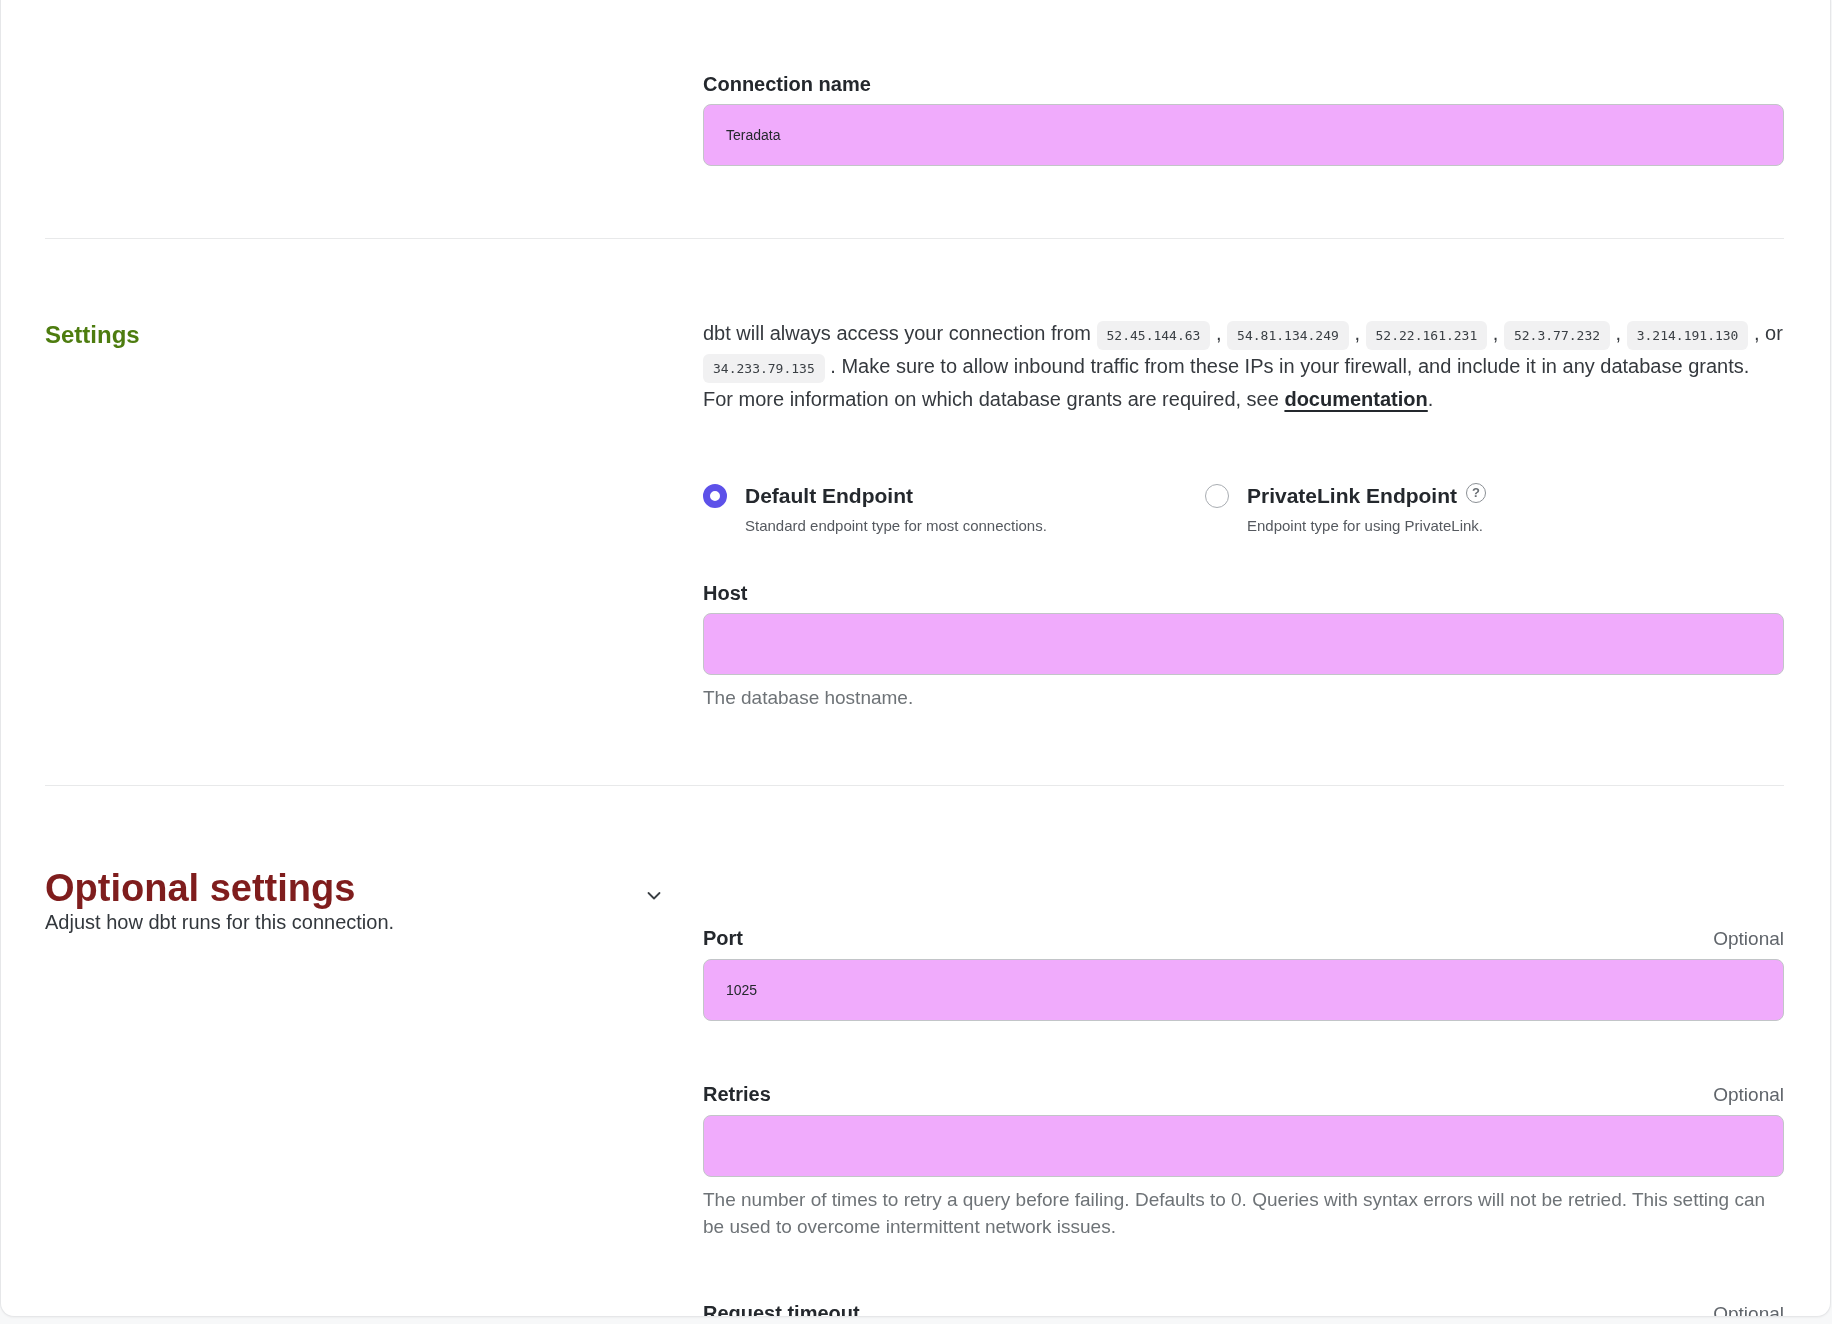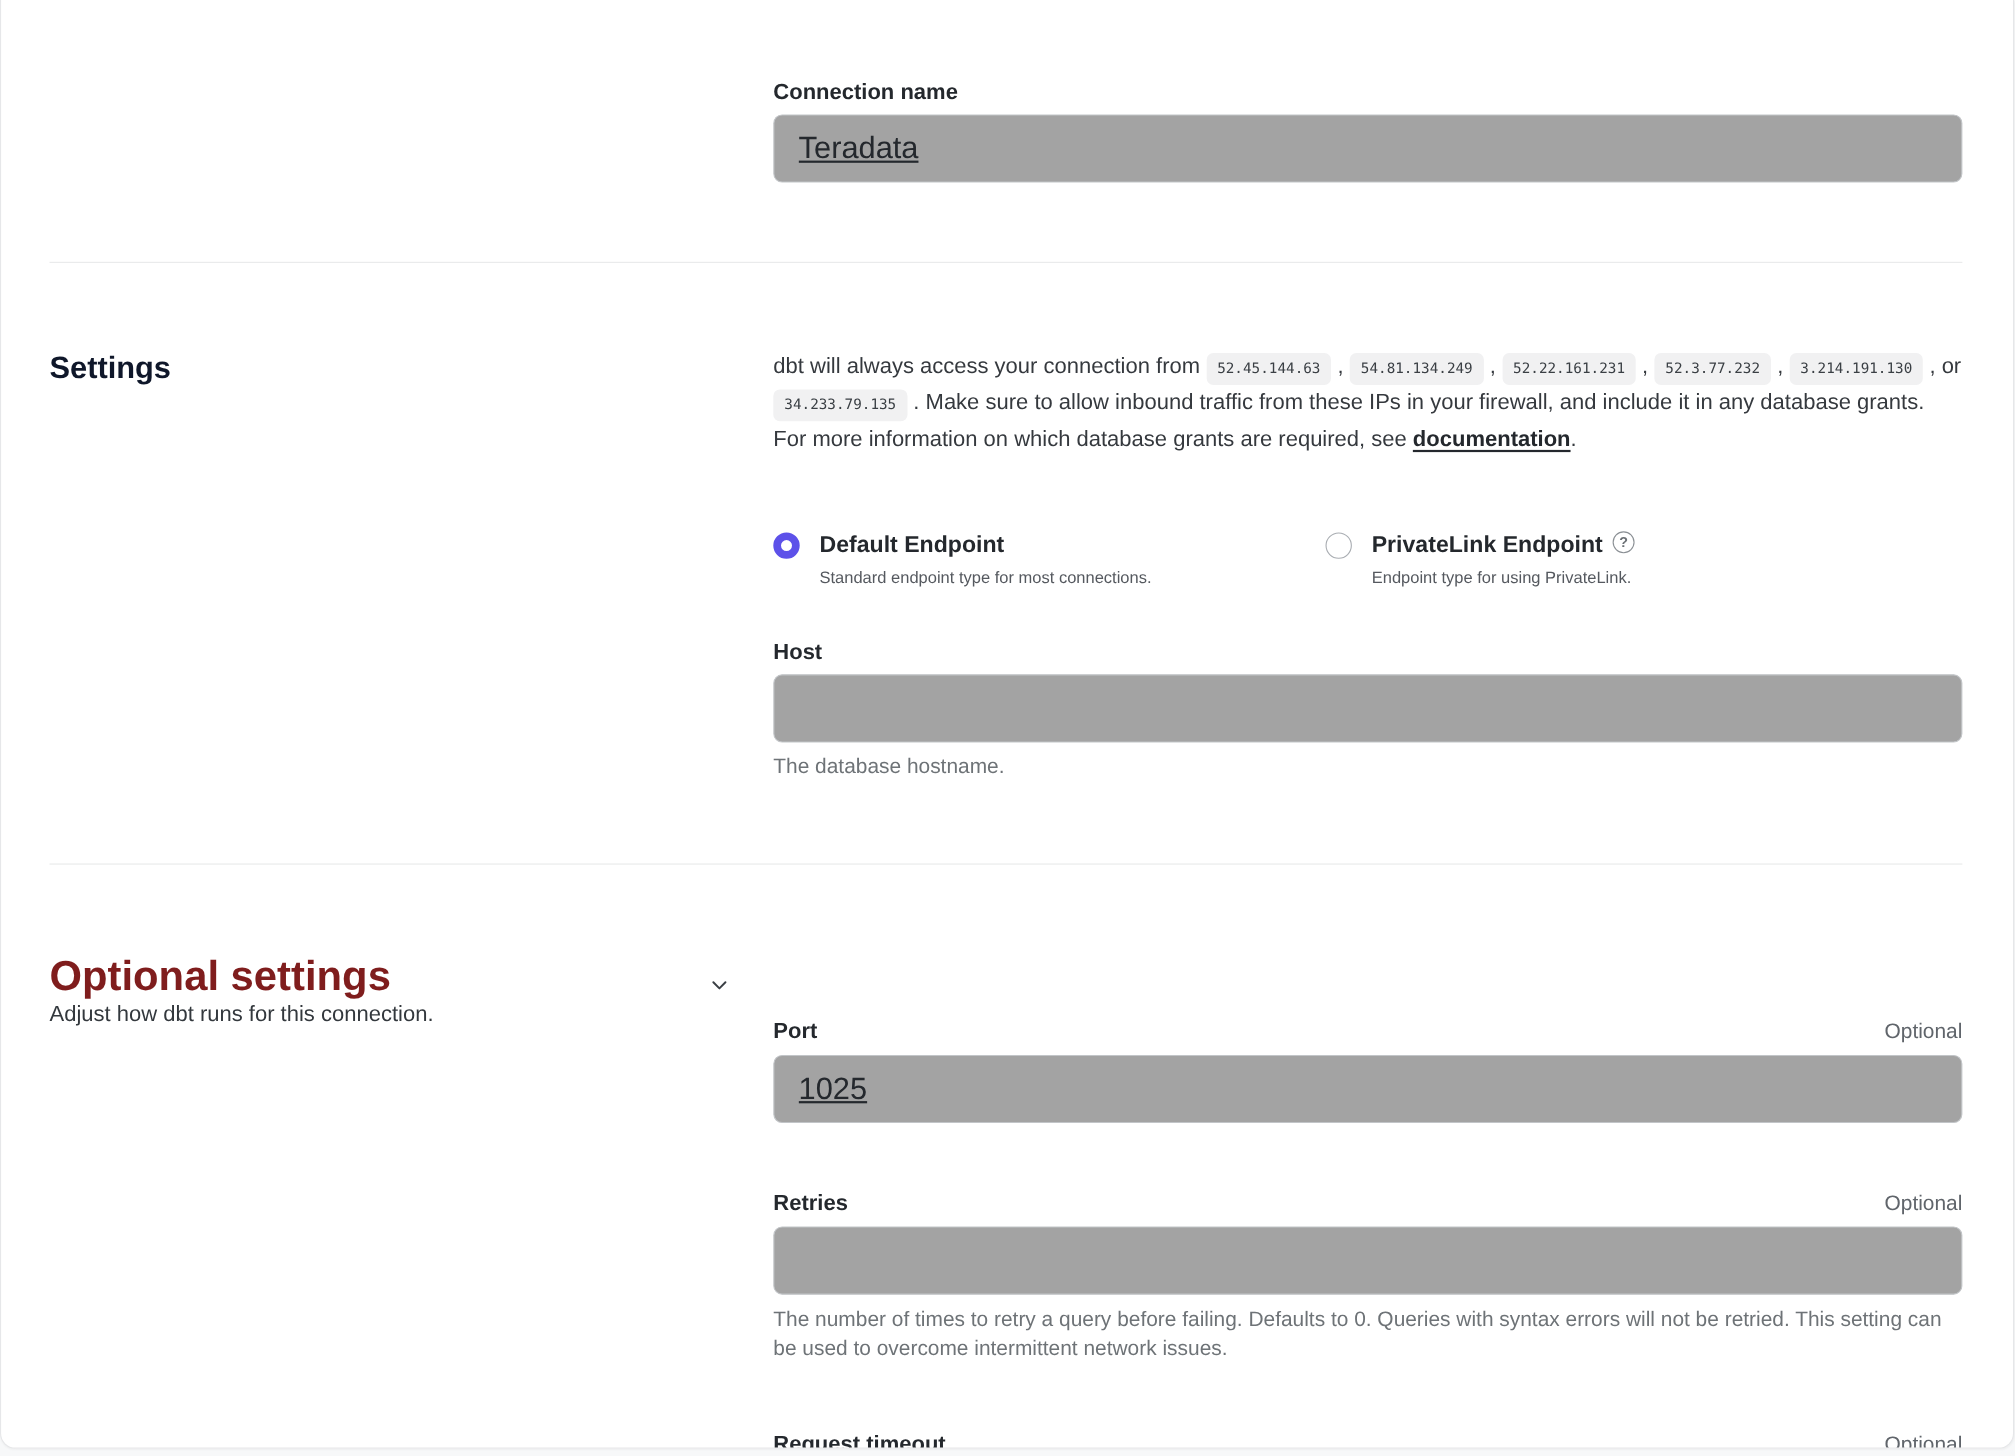--- a/index.html
+++ b/index.html
@@ -42,41 +42,40 @@
     line-height: 26px;
     margin-top: 41px;
   }
   .text-input {
     display: block;
     width: 100%;
     height: 62px;
     margin-top: 7px;
     padding: 0 22px;
     font-family: "Liberation Sans", sans-serif;
-    font-size: 28px;
-    color: #24282d;
-    background: #a3a3a3;
+    font-size: 14px;
+    color: #24282d;
+    background: #f0abfc;
     border: 1px solid #c2c5c8;
     border-radius: 8px;
     outline: none;
-    text-decoration: underline;
   }
   .field-helper {
     margin-top: 9px;
     font-size: 19px;
     line-height: 27px;
     color: #6e7377;
   }
 
   
   .section-settings { padding-top: 78px; padding-bottom: 74px; }
   .section-heading {
-    font-size: 28px;
-    font-weight: 600;
-    color: #0f172a;
+    font-size: 24px;
+    font-weight: 600;
+    color: #4d7c0f;
     line-height: 36px;
   }
   .ip-paragraph {
     font-size: 20px;
     line-height: 33px;
     color: #35393e;
   }
   .chip {
     display: inline-block;
     font-family: "DejaVu Sans Mono", "Liberation Mono", monospace;

